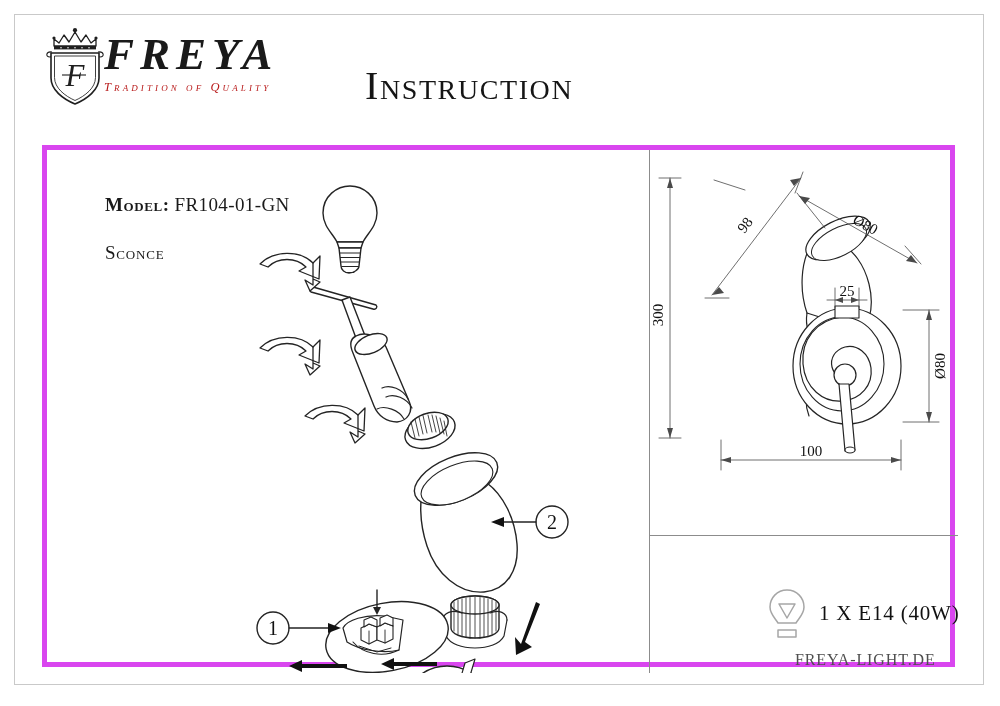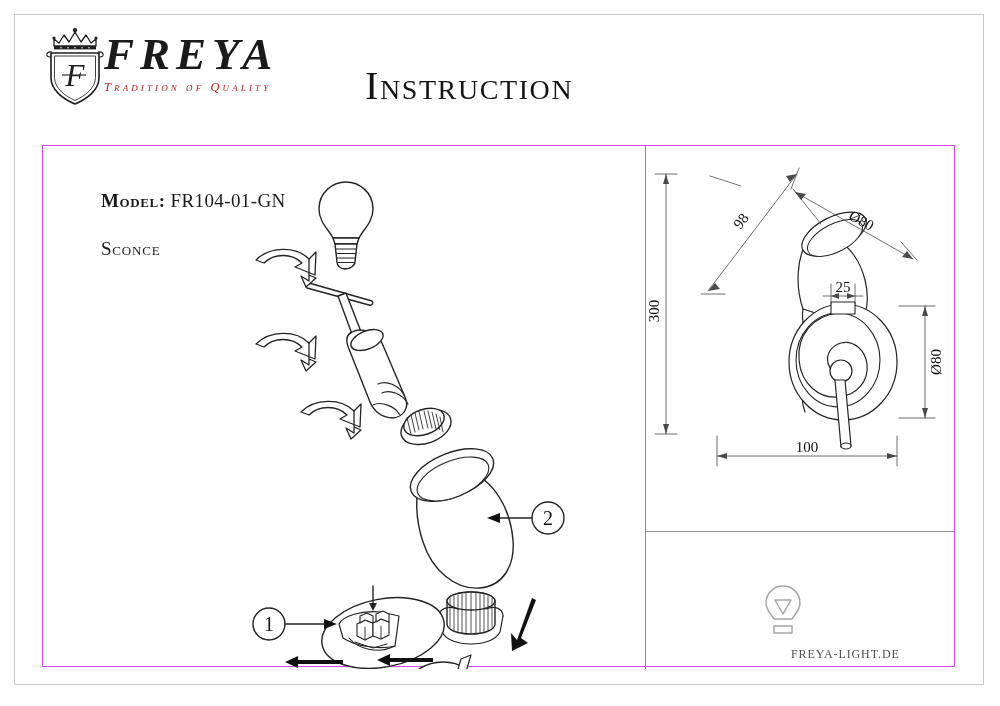--- a/index.html
+++ b/index.html
@@ -73,21 +73,21 @@
     font-variant: small-caps;
     letter-spacing: 1.6px;
     color: #151515;
     white-space: nowrap;
   }
   
   #panel {
     position: absolute;
     left: 42px; top: 145px;
     width: 913px; height: 522px;
-    border: 1px solid #d946ef;
+    border: 5px solid #d946ef;
     box-sizing: border-box;
   }
   #divider-vertical {
     position: absolute;
     left: 602px; top: 0;
     width: 1px; height: 523px;
     background: #8c8c8c;
   }
   #divider-horizontal {
     position: absolute;
@@ -144,21 +144,21 @@
     font-family: "Liberation Serif", serif;
     font-size: 21px;
     letter-spacing: 0.8px;
     color: #111111;
     white-space: nowrap;
   }
   #website {
     position: absolute;
     left: 146px; top: 116px;
     font-family: "Liberation Serif", serif;
-    font-size: 12px;
+    font-size: 16px;
     letter-spacing: 0.9px;
     color: #4f4f4f;
     white-space: nowrap;
   }
 </style>
 </head>
 <body>
 
 <div id="page">
 
@@ -524,17 +524,18 @@
     </svg>
 
     <div id="spec-block">
       <svg id="bulb-icon-wrap" viewBox="0 0 44 56">
         <g fill="none" stroke="#a6a6a6" stroke-width="1.5" stroke-linejoin="round">
           <path d="M22,3 C12,3 5,11 5,20 C5,27 10,31 13,36 L31,36 C34,31 39,27 39,20 C39,11 32,3 22,3 Z"></path>
           <path d="M14,17 L30,17 L22,31 Z"></path>
           <rect x="13" y="43" width="18" height="7"></rect>
         </g>
       </svg>
+      <div id="spec-text">1 X E14 (40W)</div>
       <div id="website">FREYA-LIGHT.DE</div>
     </div>
 
   </div>
 </div>
 
 </body></html>

